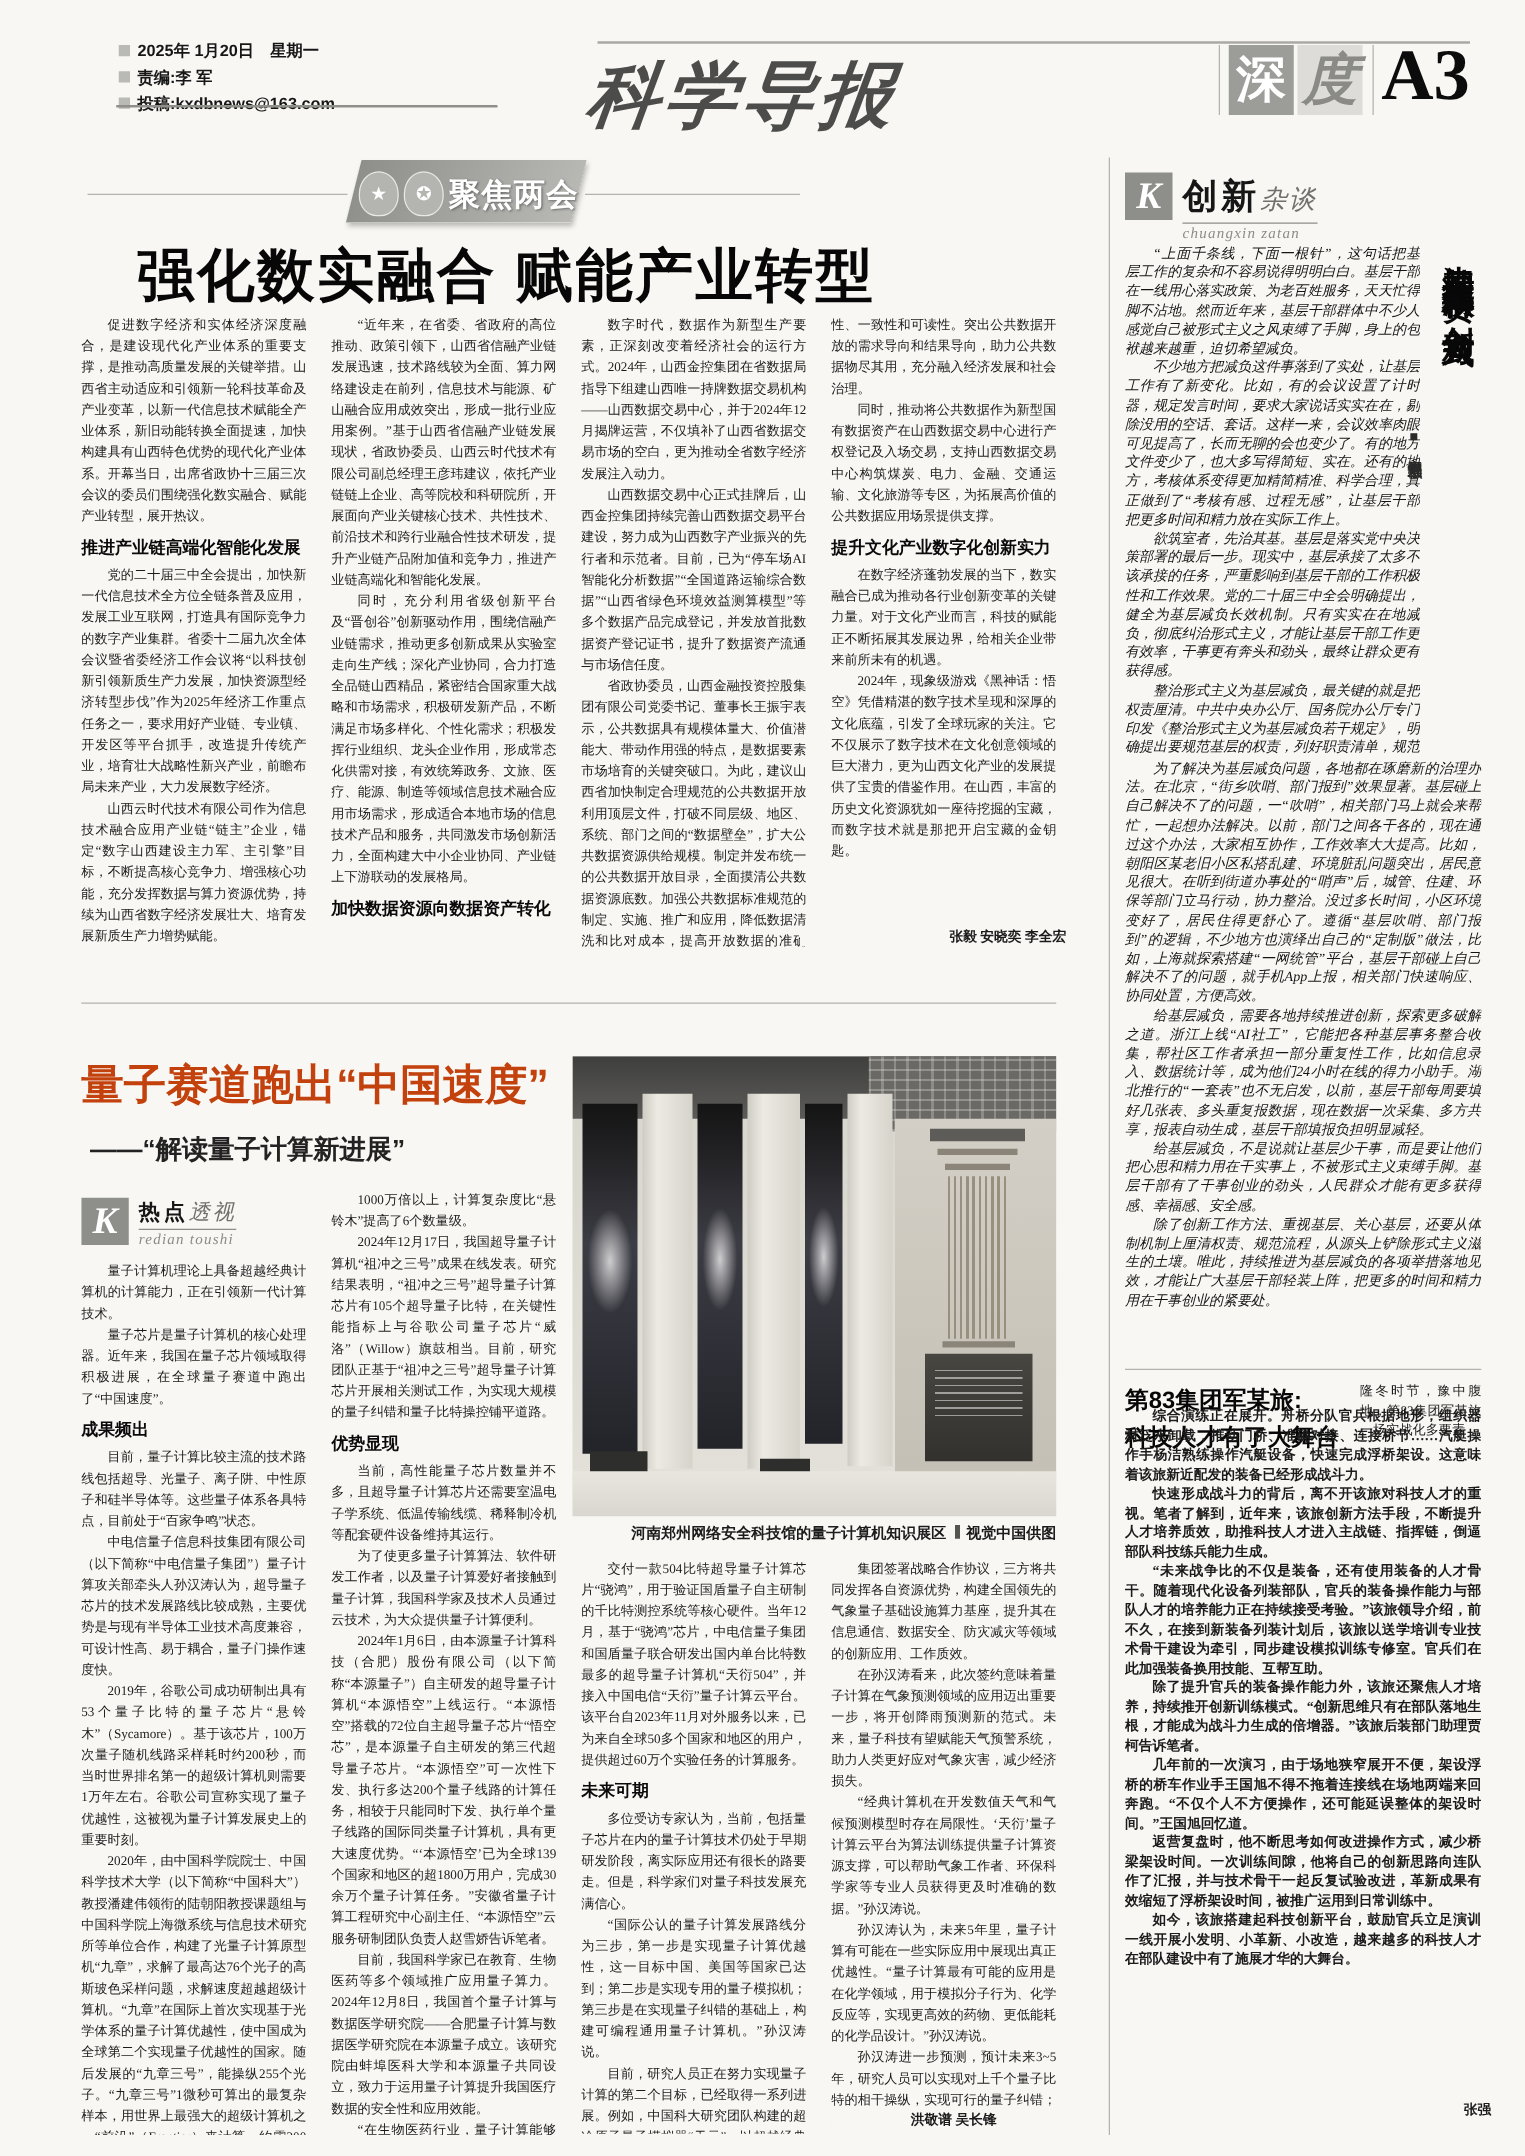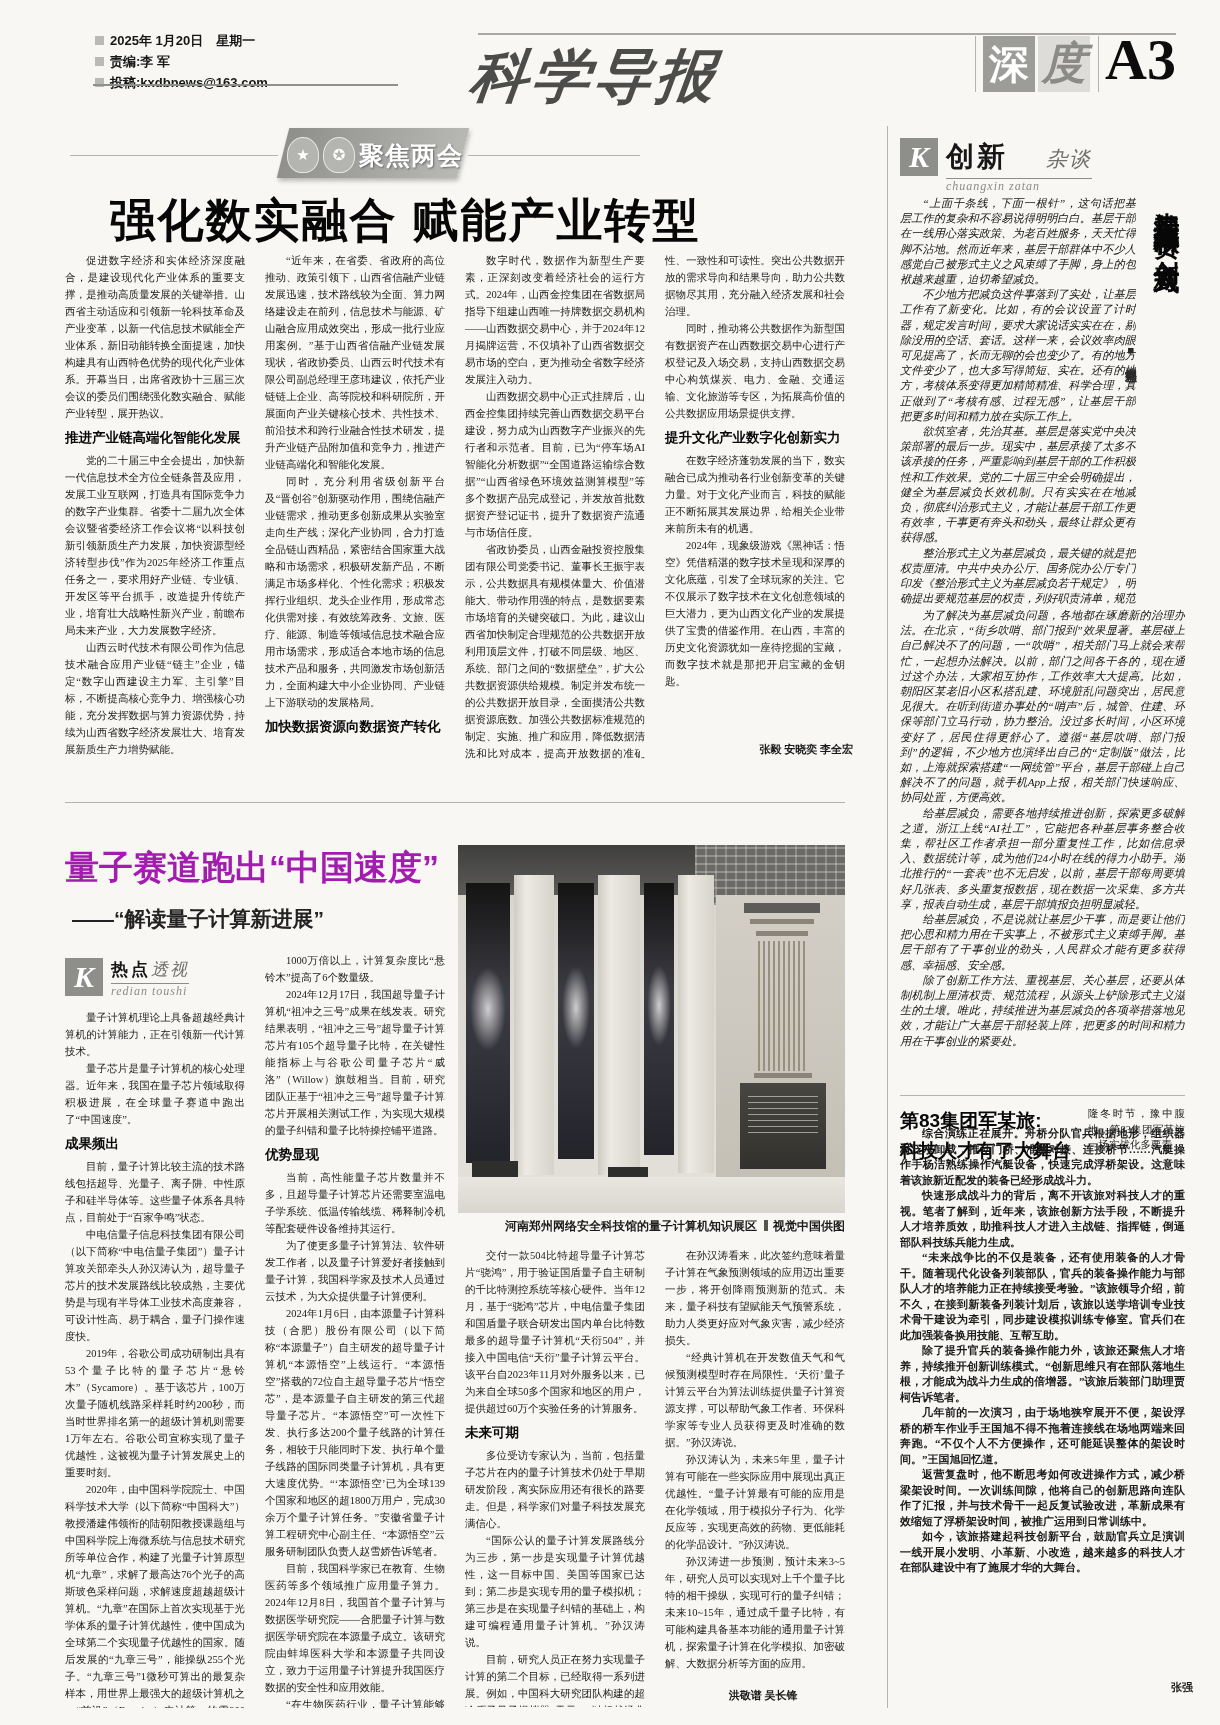--- a/index.html
+++ b/index.html
@@ -45,21 +45,21 @@
   .main-cols h3.sub,.qcol h3.sub{font-family:"Liberation Sans",sans-serif;font-size:13.5px;margin:7px 0 5px;
              color:#0a0a0a;text-indent:0;}
   .byline-float{position:absolute;font-size:11px;font-weight:bold;background:#f8f7f4;padding-left:8px;}
   .main-byline{left:640px;top:742px;width:205px;text-align:right;}
 
   .main-q-divider{left:65px;top:802px;width:780px;}
   .zone-vrule{left:887px;top:126px;height:1582px;}
 
   
   .q-headline{left:65px;top:845px;width:390px;font-family:"Liberation Sans",sans-serif;font-weight:bold;
-              font-size:34px;letter-spacing:0px;color:#a21caf;white-space:nowrap;}
+              font-size:34px;letter-spacing:0px;color:#c2410c;white-space:nowrap;}
   .q-subtitle{left:72px;top:905px;width:380px;font-family:"Liberation Sans",sans-serif;font-weight:600;
               font-size:21px;color:#222;}
   .kicker{display:flex;gap:8px;align-items:flex-start;margin-bottom:10px;}
   .kbox{width:38px;height:38px;background:#8e8e8b;color:#fff;font-family:"Liberation Serif",serif;
         font-weight:bold;font-style:italic;font-size:30px;text-align:center;line-height:38px;flex:0 0 auto;}
   .ktitles{border-bottom:1px solid #8d8d8a;padding-bottom:2px;}
   .ktitle-bold{font-family:"Liberation Sans",sans-serif;font-weight:bold;font-size:17px;letter-spacing:3px;color:#161616;display:inline;}
   .ktitle-script{font-family:"Liberation Serif",serif;font-style:italic;font-size:17px;color:#70706d;letter-spacing:2px;display:inline;}
   .kpinyin{font-family:"Liberation Serif",serif;font-style:italic;font-size:12px;color:#8b8b88;letter-spacing:1px;}
   .qcol{overflow:hidden;}
@@ -198,20 +198,21 @@
       <p>“在生物医药行业，量子计算能够在药物设计、蛋白质结构预测、医疗数据的分析与处理等领域提供助力。”赵雪娇说。</p>
     </div>
   <div class="abs qcol qcol3">
       <p>交付一款504比特超导量子计算芯片“骁鸿”，用于验证国盾量子自主研制的千比特测控系统等核心硬件。当年12月，基于“骁鸿”芯片，中电信量子集团和国盾量子联合研发出国内单台比特数最多的超导量子计算机“天衍504”，并接入中国电信“天衍”量子计算云平台。该平台自2023年11月对外服务以来，已为来自全球50多个国家和地区的用户，提供超过60万个实验任务的计算服务。</p>
       <h3 class="sub">未来可期</h3>
       <p>多位受访专家认为，当前，包括量子芯片在内的量子计算技术仍处于早期研发阶段，离实际应用还有很长的路要走。但是，科学家们对量子科技发展充满信心。</p>
       <p>“国际公认的量子计算发展路线分为三步，第一步是实现量子计算优越性，这一目标中国、美国等国家已达到；第二步是实现专用的量子模拟机；第三步是在实现量子纠错的基础上，构建可编程通用量子计算机。”孙汉涛说。</p>
       <p>目前，研究人员正在努力实现量子计算的第二个目标，已经取得一系列进展。例如，中国科大研究团队构建的超冷原子量子模拟器“天元”，以超越经典计算机的模拟能力首次验证了该体系中的反铁磁相变。</p>
     </div>
   <div class="abs qcol qcol4">
+      <p>集团签署战略合作协议，三方将共同发挥各自资源优势，构建全国领先的气象量子基础设施算力基座，提升其在信息通信、数据安全、防灾减灾等领域的创新应用、工作质效。</p>
       <p>在孙汉涛看来，此次签约意味着量子计算在气象预测领域的应用迈出重要一步，将开创降雨预测新的范式。未来，量子科技有望赋能天气预警系统，助力人类更好应对气象灾害，减少经济损失。</p>
       <p>“经典计算机在开发数值天气和气候预测模型时存在局限性。‘天衍’量子计算云平台为算法训练提供量子计算资源支撑，可以帮助气象工作者、环保科学家等专业人员获得更及时准确的数据。”孙汉涛说。</p>
       <p>孙汉涛认为，未来5年里，量子计算有可能在一些实际应用中展现出真正优越性。“量子计算最有可能的应用是在化学领域，用于模拟分子行为、化学反应等，实现更高效的药物、更低能耗的化学品设计。”孙汉涛说。</p>
       <p>孙汉涛进一步预测，预计未来3~5年，研究人员可以实现对上千个量子比特的相干操纵，实现可行的量子纠错；未来10~15年，通过成千量子比特，有可能构建具备基本功能的通用量子计算机，探索量子计算在化学模拟、加密破解、大数据分析等方面的应用。</p>
     </div>
   <div class="abs byline-float q-byline">洪敬谱 吴长锋</div>
 
   <div class="abs photo">
     <div class="ph-ceiling"></div>
     <div class="ph-circuit"></div>
@@ -242,21 +243,21 @@
   </div>
   <div class="abs caption">
     <span>河南郑州网络安全科技馆的量子计算机知识展区</span><span class="cap-bar"></span><span>视觉中国供图</span>
   </div>
 
   <div class="abs cx-kicker">
     <div class="kicker">
       <div class="kbox">K</div>
       <div>
         <div class="ktitles">
-          <span class="ktitle-bold" style="font-size:28px;">创新</span><span class="ktitle-script" style="font-size:21px;margin-left:38px;">杂谈</span>
+          <span class="ktitle-bold" style="font-size:28px;">创新</span><span class="ktitle-script" style="font-size:21px;">杂谈</span>
         </div>
         <div class="kpinyin">chuangxin zatan</div>
       </div>
     </div>
   </div>
   <div class="abs cx cx-narrow">
       <p>“上面千条线，下面一根针”，这句话把基层工作的复杂和不容易说得明明白白。基层干部在一线用心落实政策、为老百姓服务，天天忙得脚不沾地。然而近年来，基层干部群体中不少人感觉自己被形式主义之风束缚了手脚，身上的包袱越来越重，迫切希望减负。</p>
       <p>不少地方把减负这件事落到了实处，让基层工作有了新变化。比如，有的会议设置了计时器，规定发言时间，要求大家说话实实在在，剔除没用的空话、套话。这样一来，会议效率肉眼可见提高了，长而无聊的会也变少了。有的地方文件变少了，也大多写得简短、实在。还有的地方，考核体系变得更加精简精准、科学合理，真正做到了“考核有感、过程无感”，让基层干部把更多时间和精力放在实际工作上。</p>
       <p>欲筑室者，先治其基。基层是落实党中央决策部署的最后一步。现实中，基层承接了太多不该承接的任务，严重影响到基层干部的工作积极性和工作效果。党的二十届三中全会明确提出，健全为基层减负长效机制。只有实实在在地减负，彻底纠治形式主义，才能让基层干部工作更有效率，干事更有奔头和劲头，最终让群众更有获得感。</p>
       <p>整治形式主义为基层减负，最关键的就是把权责厘清。中共中央办公厅、国务院办公厅专门印发《整治形式主义为基层减负若干规定》，明确提出要规范基层的权责，列好职责清单，规范工作流程。近来，各地都在积极行动，想办法给基层减掉不必要的负担，让基层干部多干实事。就拿江苏宿迁市来说，2024年当地列出了乡镇（街道）责任事项清单，平均下来基本履职的事127项，配合干的事71项，上级部门“收回去”的事有55项。这么一来，乡镇（街道）该干啥、不该干啥清楚明了，县和乡的权责</p>

